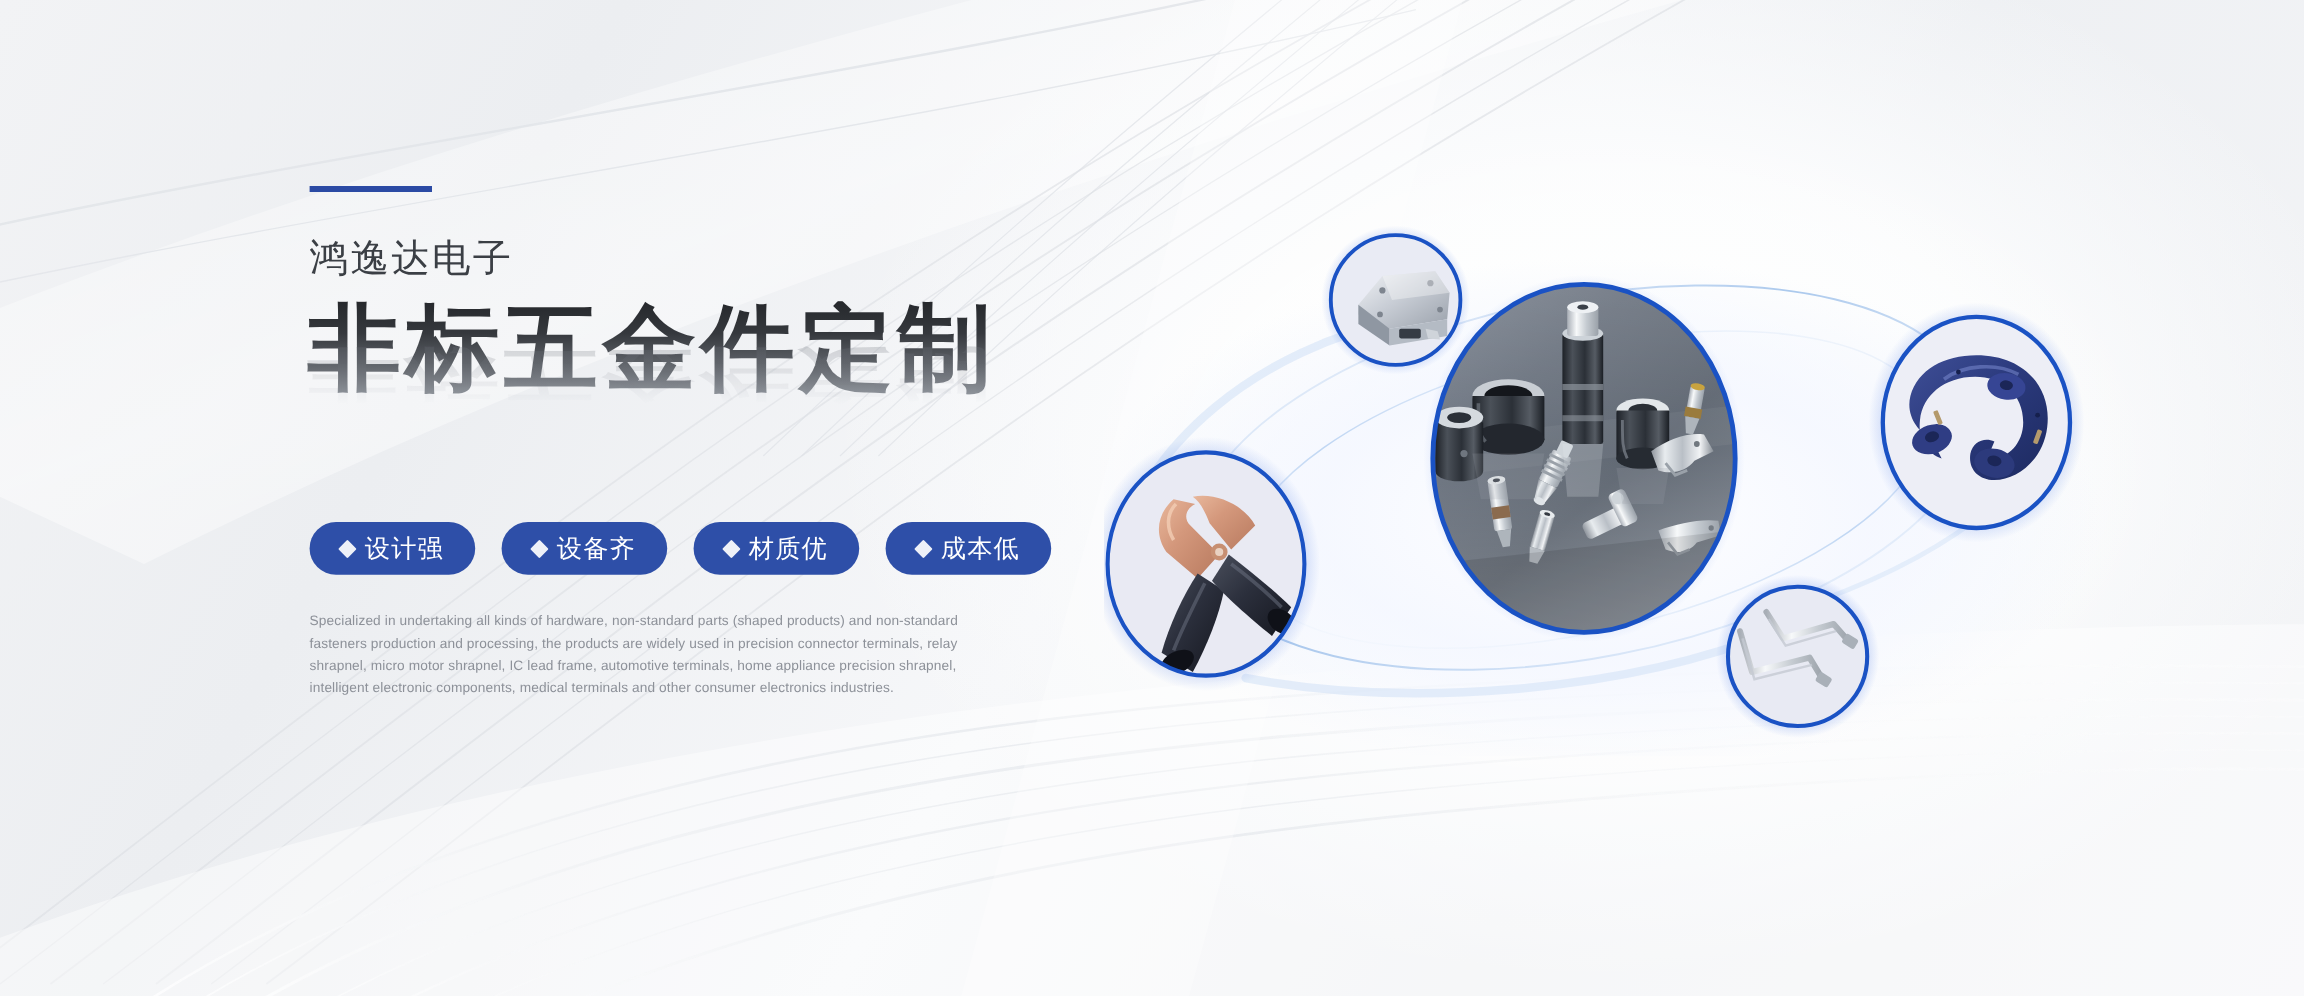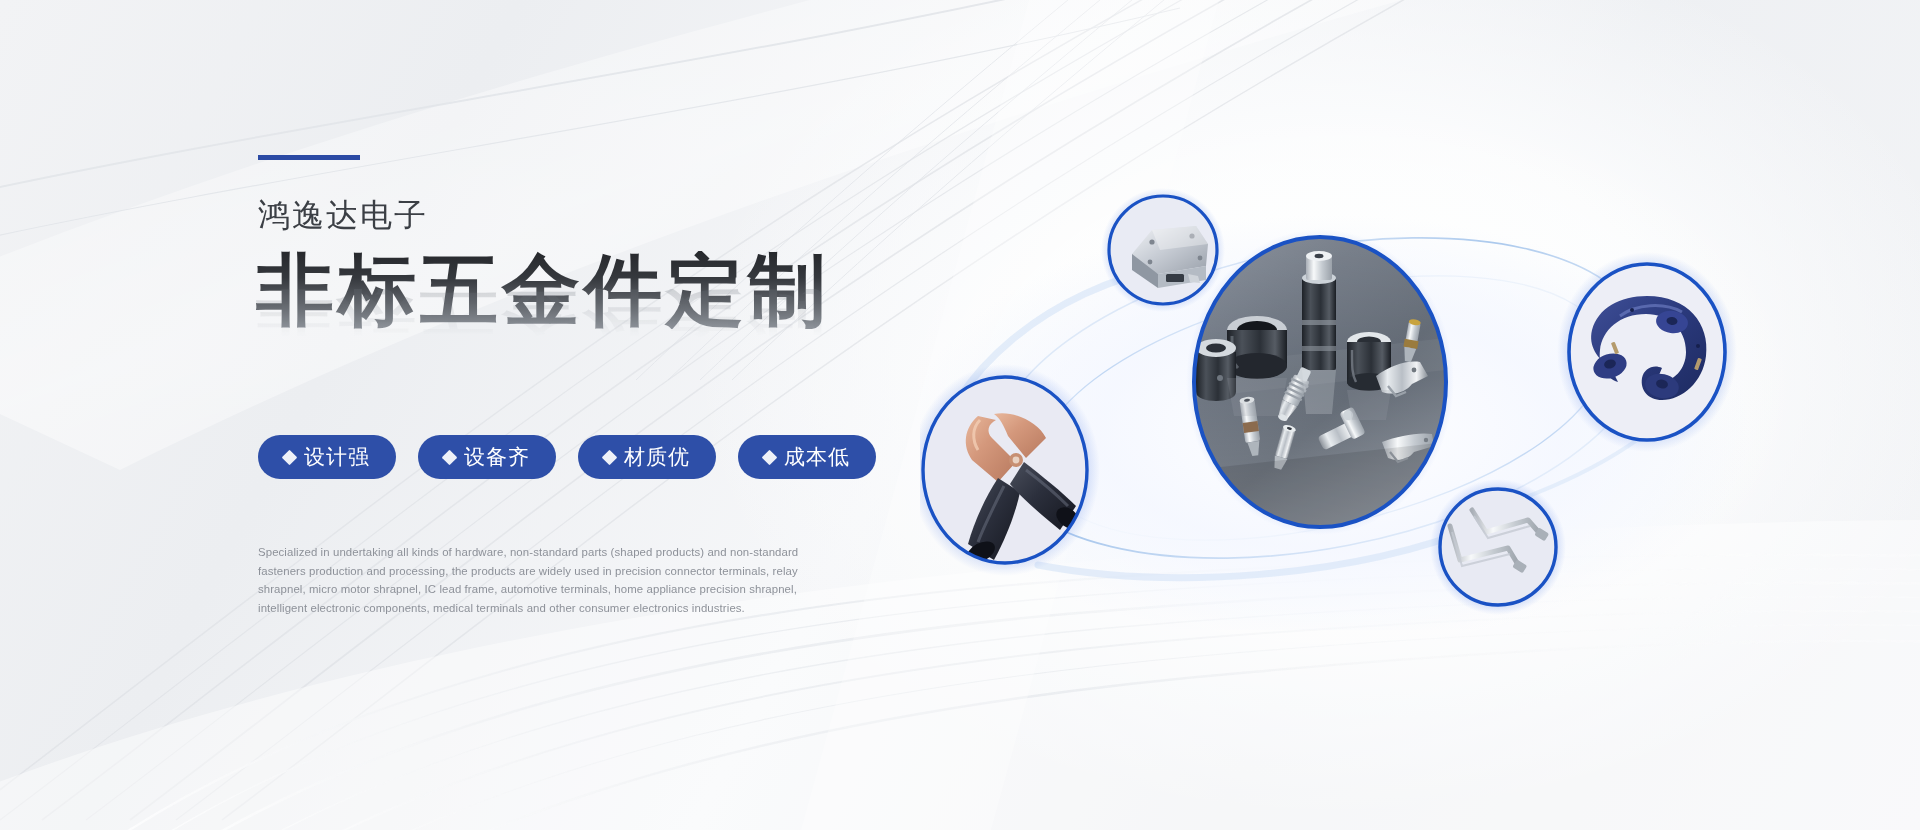--- a/index.html
+++ b/index.html
@@ -117,21 +117,21 @@
     width: 11px;
     height: 11px;
     background: #eef1f8;
     transform: rotate(45deg);
     border-radius: 1px;
     flex: 0 0 auto;
   }
 
   
   .desc {
-    margin-top: 64px;
+    margin-top: 30px;
     width: 562px;
     font-size: 11.4px;
     line-height: 1.62;
     color: #8d9199;
     letter-spacing: 0.1px;
   }
 
   
   .art {
     position: absolute;

